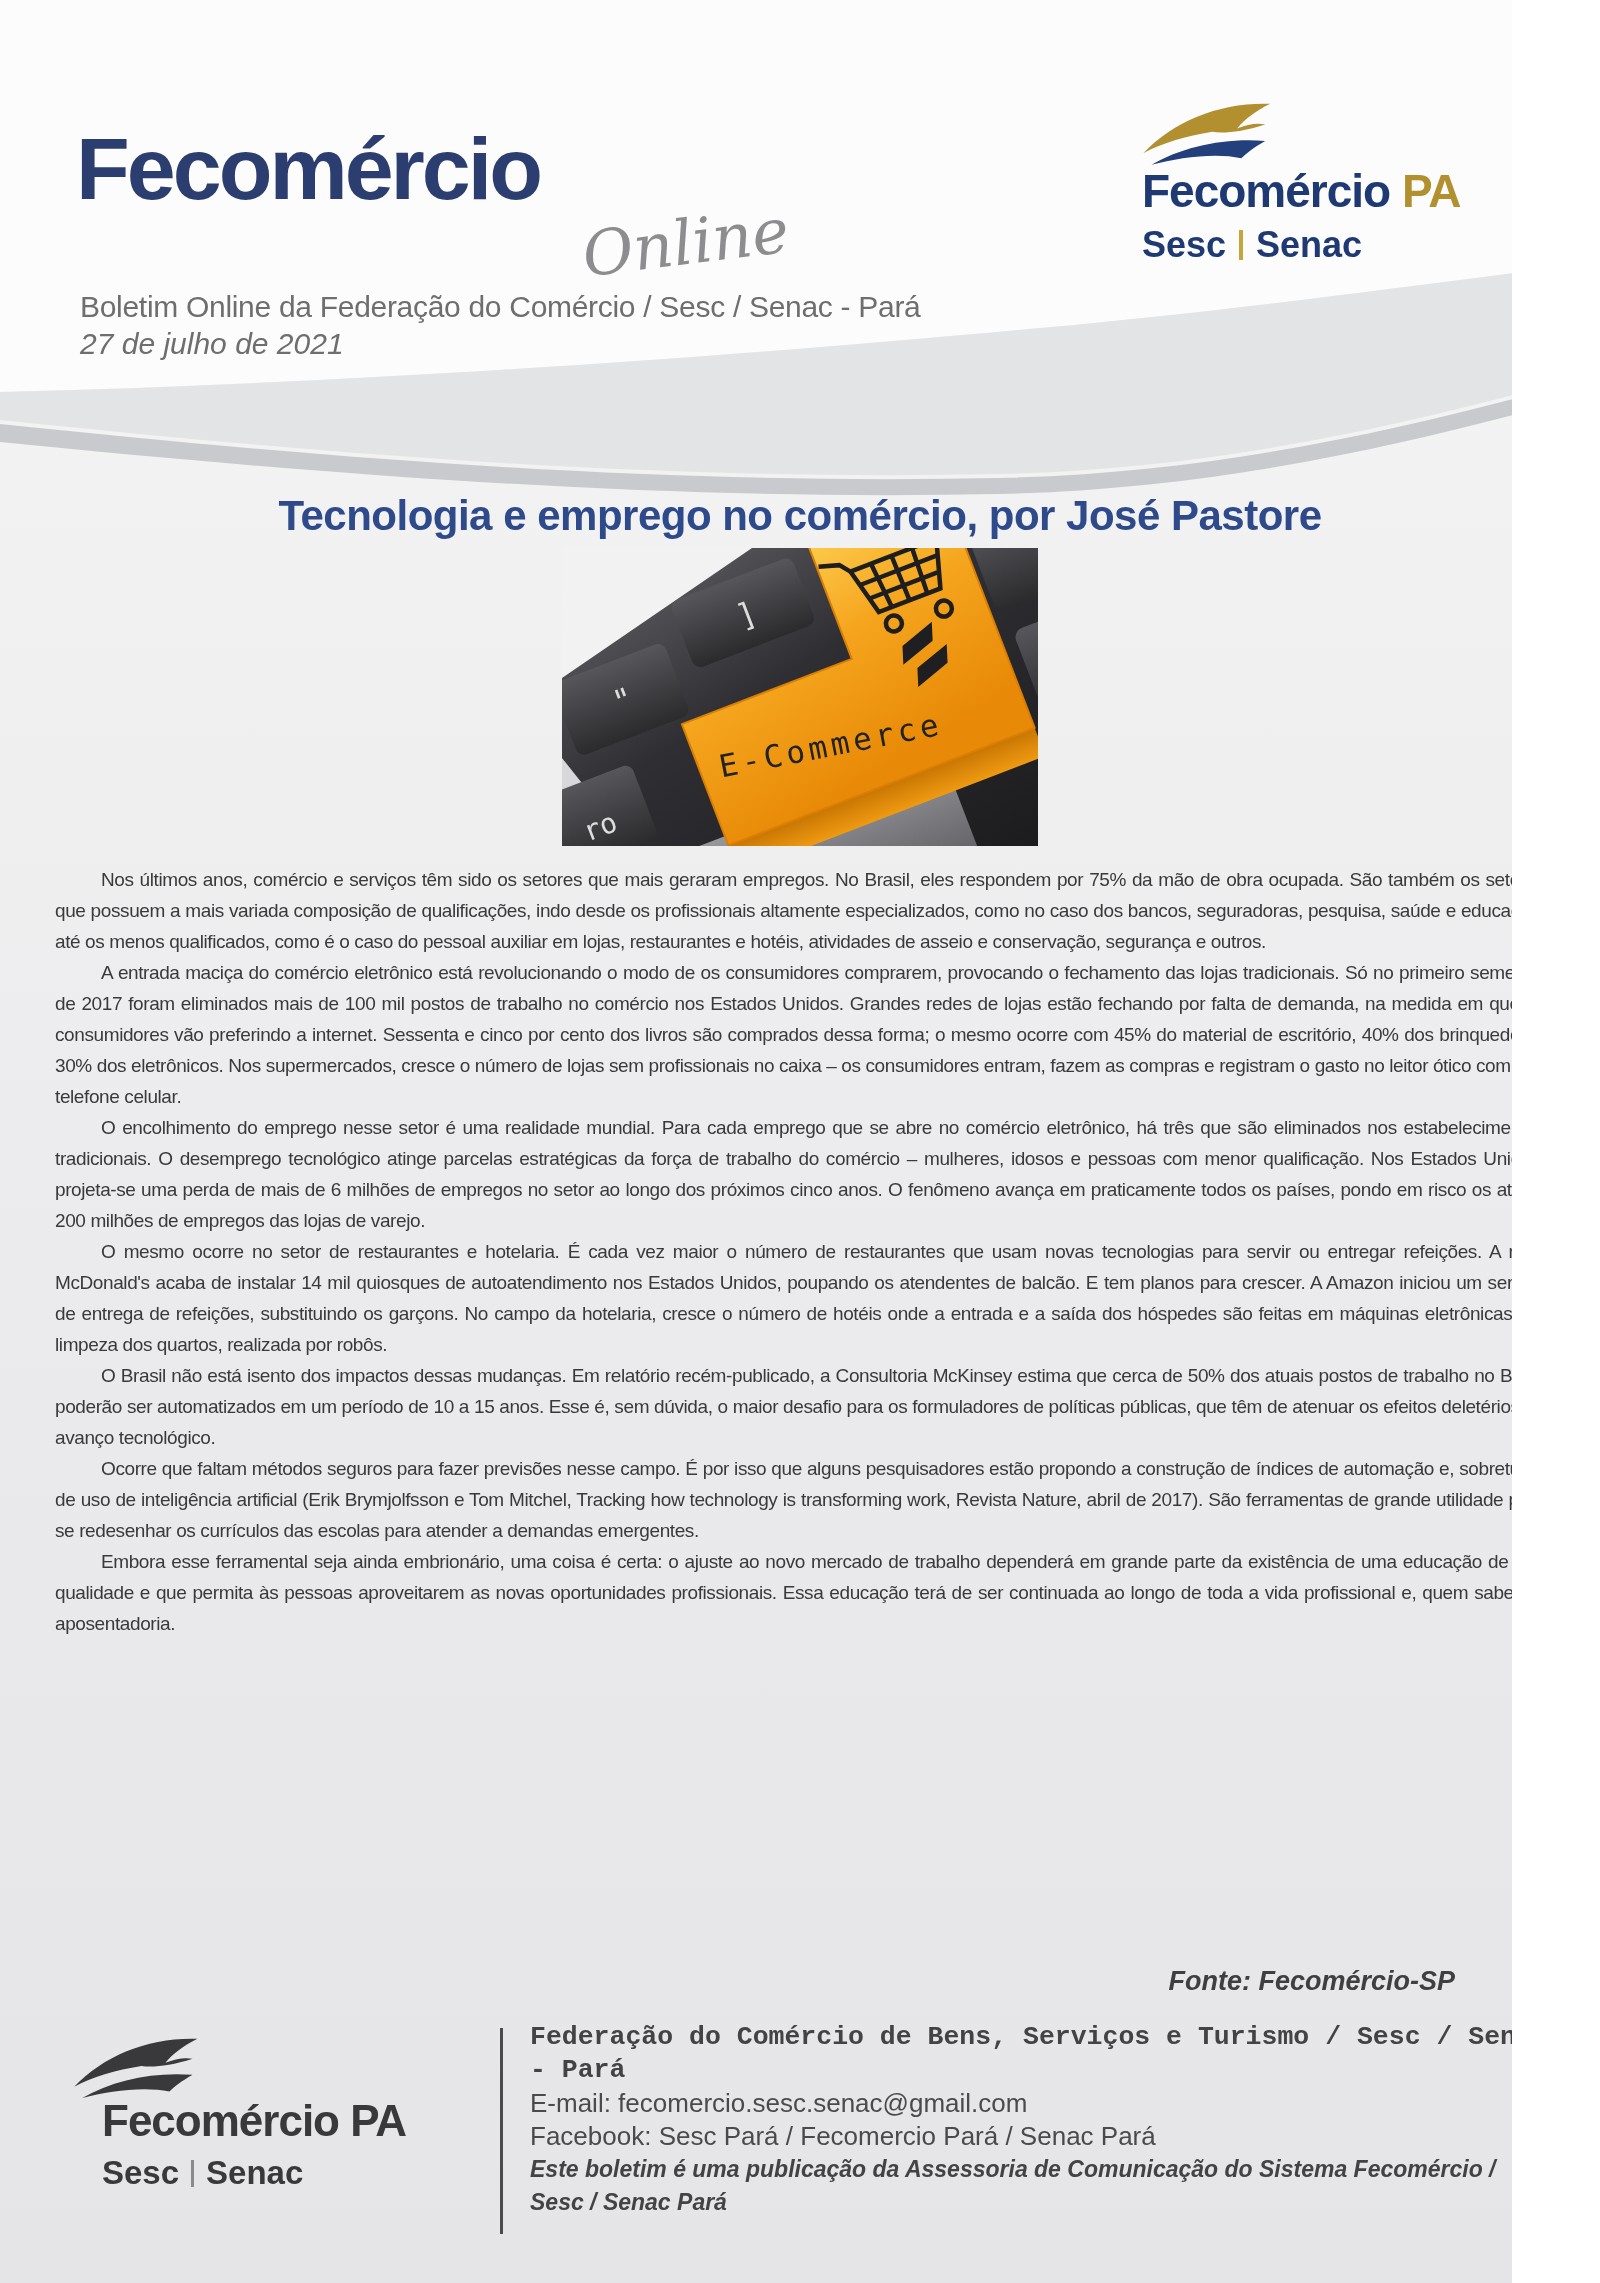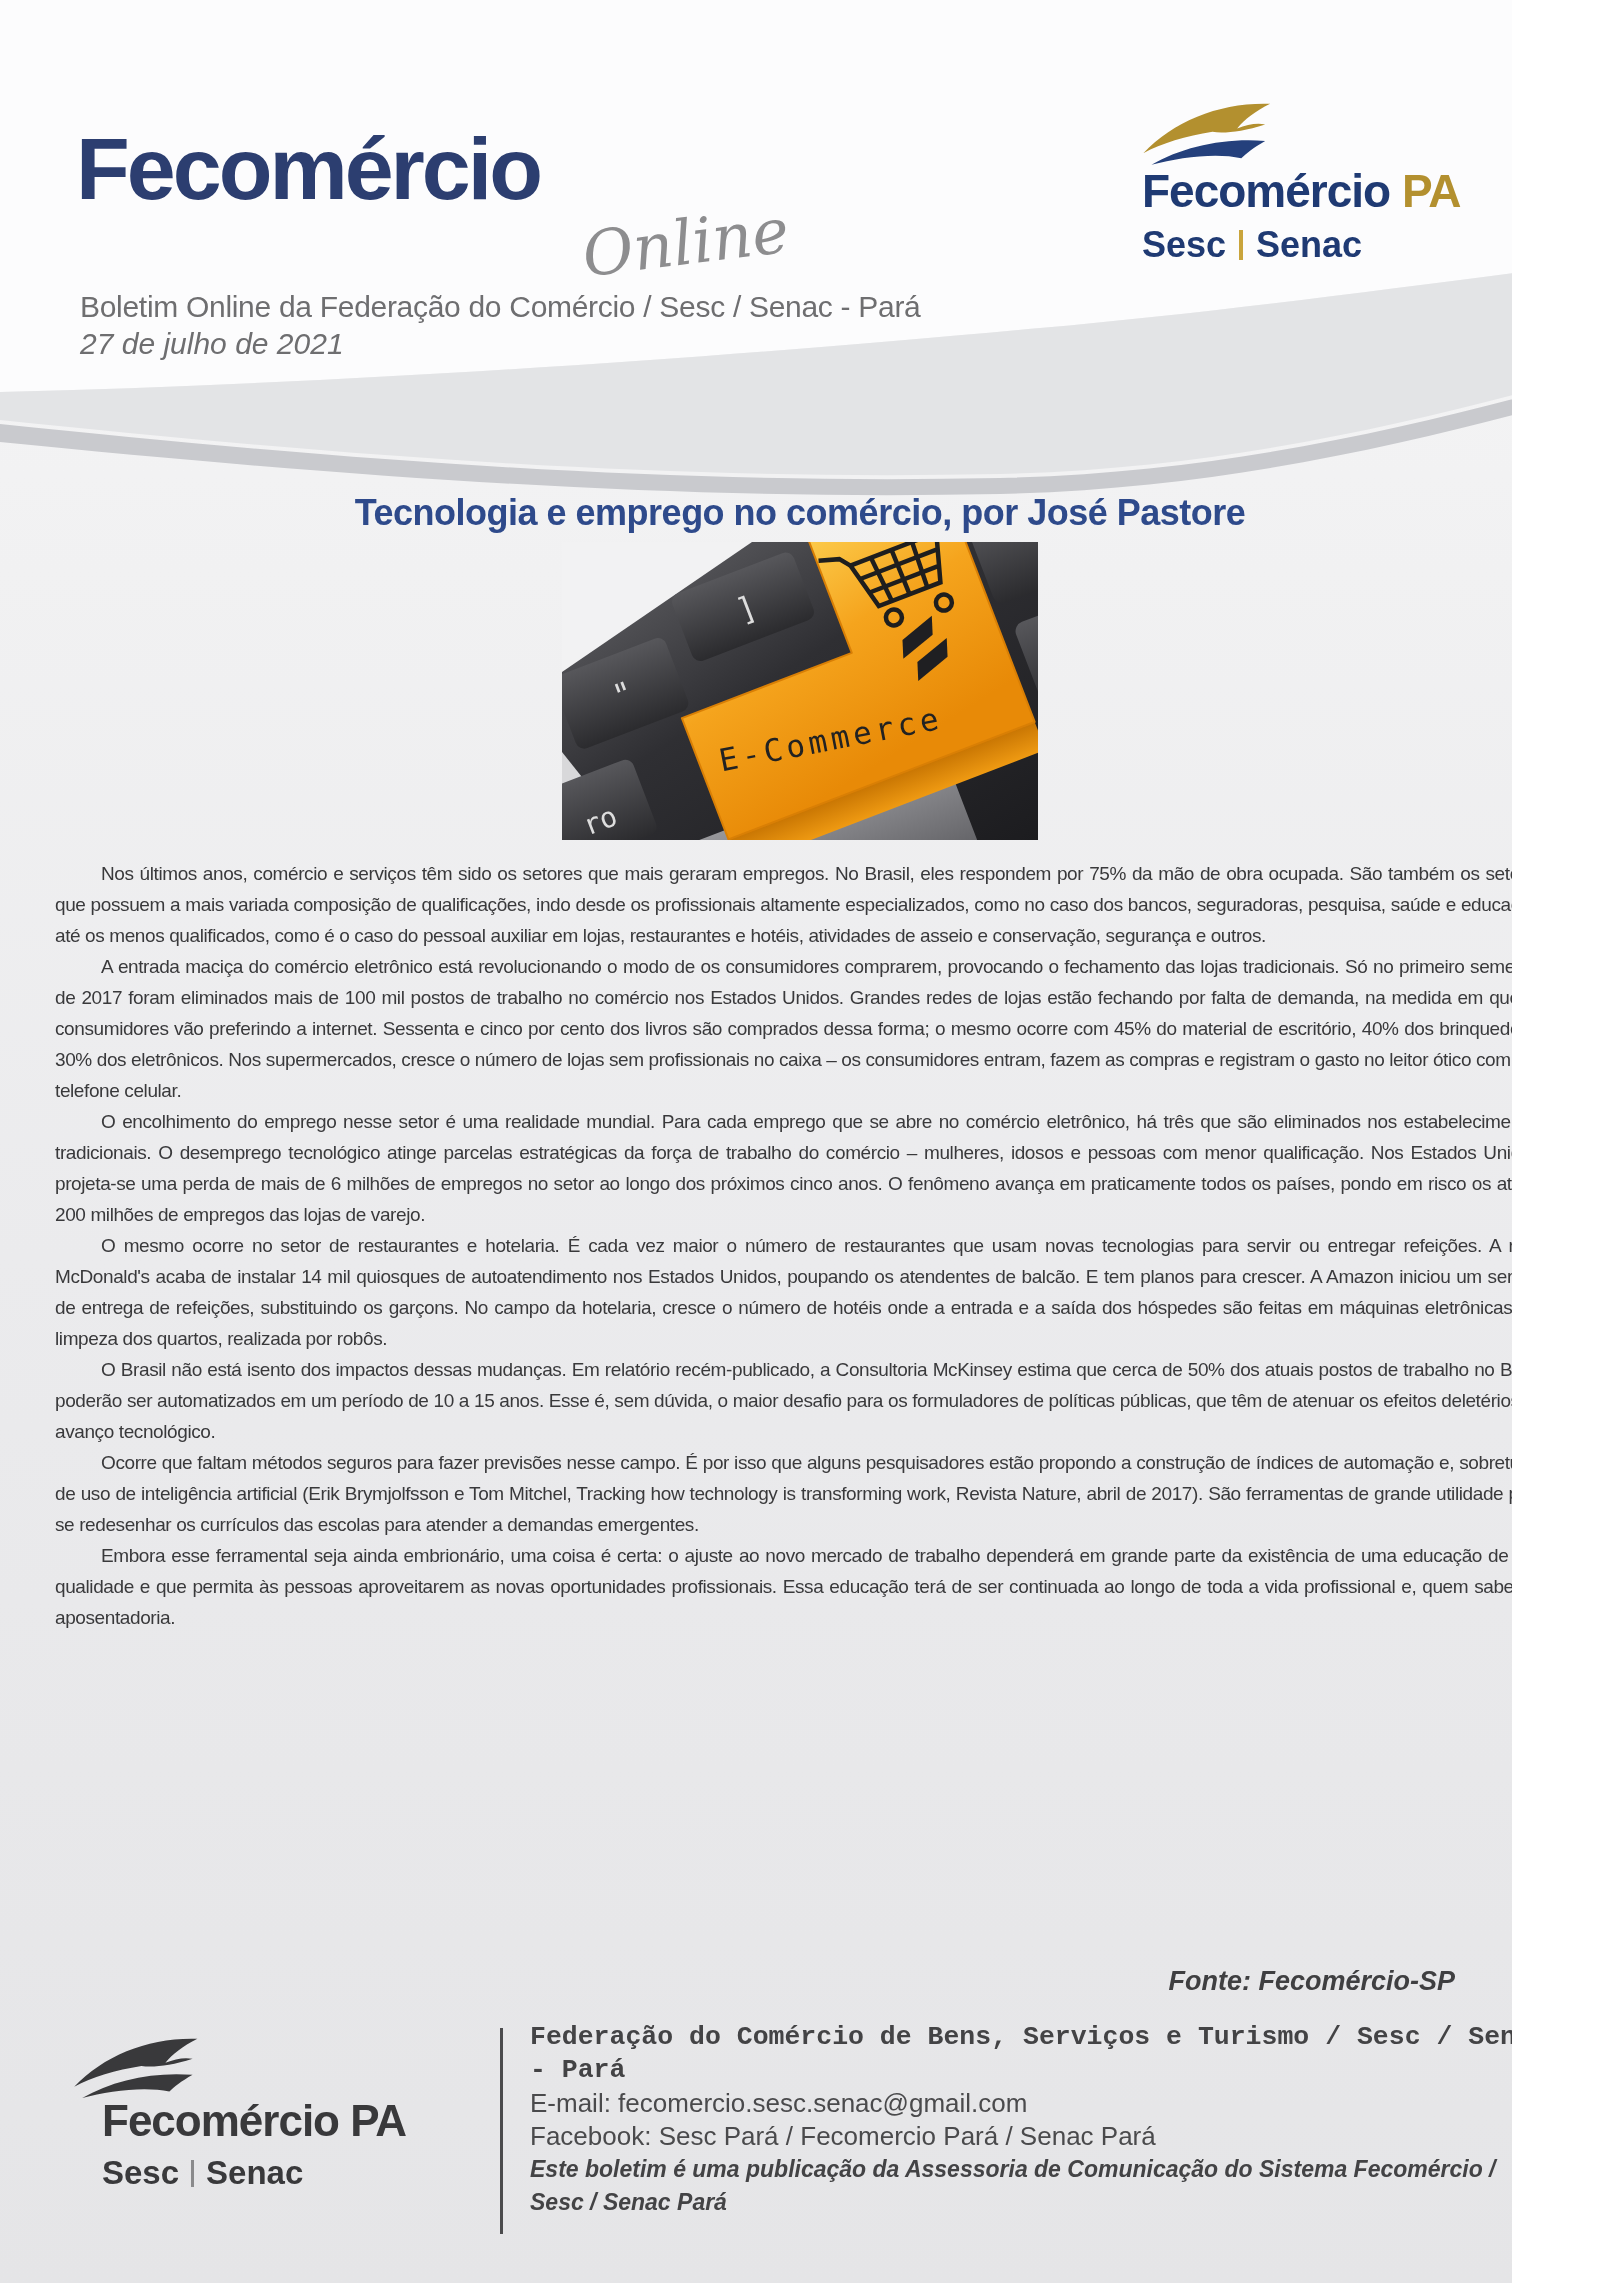--- a/index.html
+++ b/index.html
@@ -19,21 +19,21 @@
   .brand{position:absolute;left:1100px;top:98px;width:430px;}
   .brand .swoosh{position:absolute;left:40px;top:0px;}
   .brand-name{position:absolute;left:42px;top:66px;font-size:46px;font-weight:700;
               letter-spacing:-1px;color:#1f3a73;white-space:nowrap;}
   .brand-name .region{color:#b3902f;}
   .brand-sub{position:absolute;left:42px;top:126px;font-size:36px;font-weight:700;
              color:#1f3a73;display:flex;align-items:center;}
   .brand-sub .bar{display:inline-block;width:4px;height:30px;background:#c9a43c;margin:0 13px;}
   
   .content{position:absolute;top:488px;left:0;width:1600px;z-index:2;}
-  .title{margin:4px 0 8px 0;text-align:center;font-size:36px;font-weight:700;
+  .title{margin:4px 0 8px 0;text-align:center;font-size:42px;font-weight:700;
          color:#2e4a8b;letter-spacing:-0.5px;}
   .photo{display:block;width:476px;height:298px;margin:6px auto 0 auto;}
   .bodytext{margin:18px 55px 0 55px;font-size:19px;line-height:31px;letter-spacing:-0.4px;
             color:#39393b;text-align:justify;}
   .bodytext p{margin:0;text-indent:46px;}
   .source{position:absolute;top:1966px;right:57px;font-size:27px;font-weight:700;
           font-style:italic;color:#3f3f41;z-index:2;}
   
   .f-brand{position:absolute;left:70px;top:2034px;z-index:2;}
   .f-brand .swoosh{position:absolute;left:0;top:0;}

